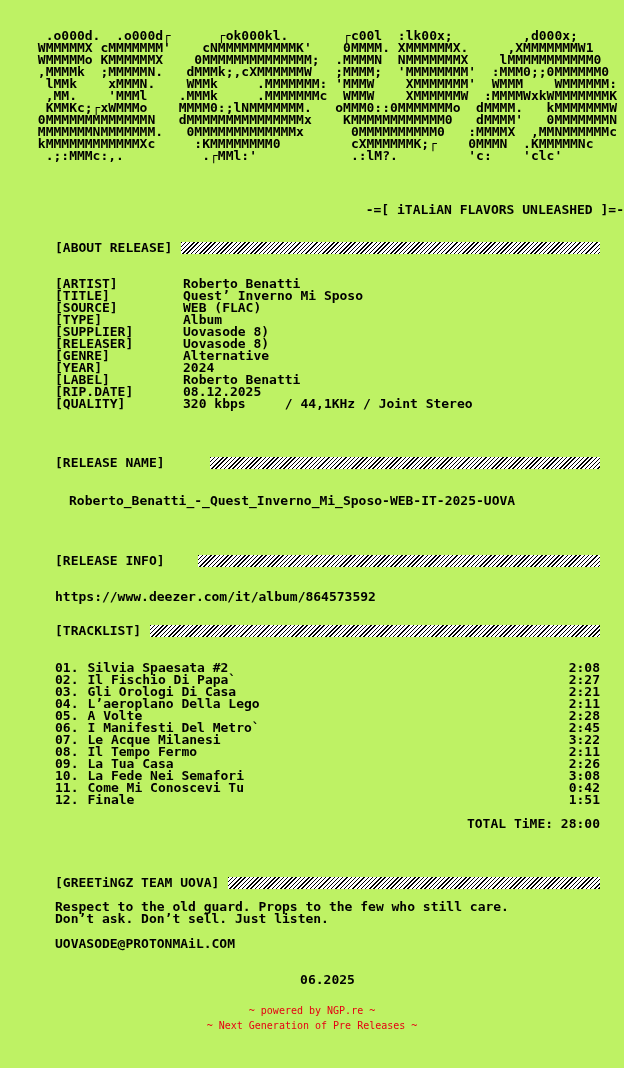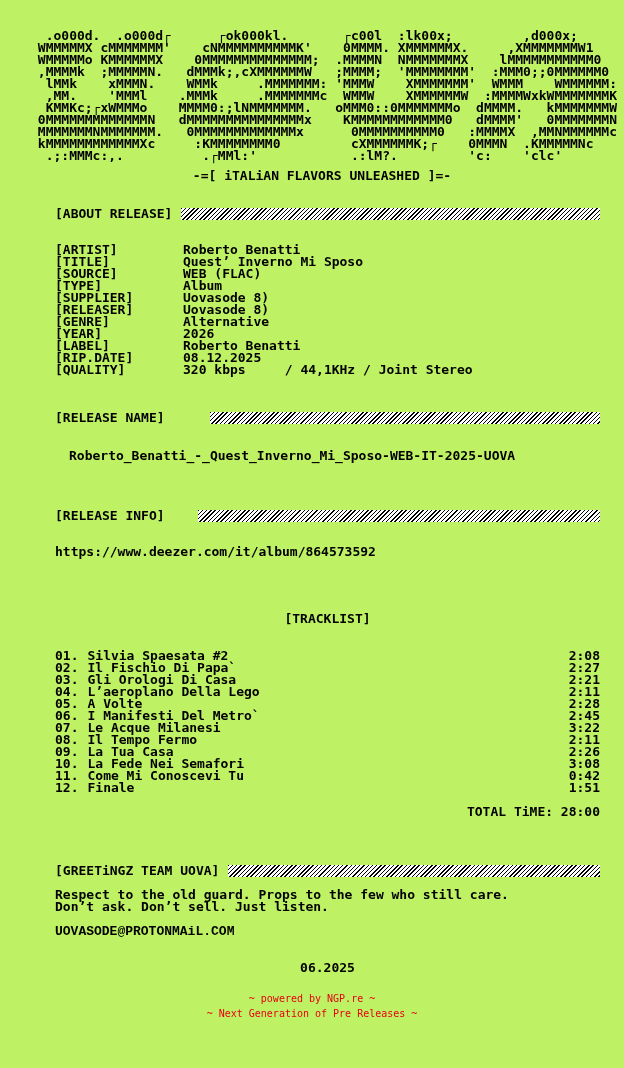--- a/index.html
+++ b/index.html
@@ -4,47 +4,47 @@
 <style>
   html,body{margin:0;padding:0;background:#ffffff;}
   .page{
     width:624px;height:1068px;overflow:hidden;background:#bef264;color:#000000;
     font-family:"DejaVu Sans Mono","Liberation Mono",monospace;
     font-weight:bold;font-size:13px;line-height:12px;
   }
   .pre{white-space:pre;}
   .art{padding:30px 0 0 30px;}
   .art .line{height:12px;white-space:pre;}
-  .tagline{text-align:center;margin-top:8px;white-space:pre;padding-left:20px;}
+  .tagline{text-align:right;margin-top:42px;white-space:pre;padding-left:20px;}
   .main{padding-left:55px;padding-right:24px;}
   .sec{display:flex;align-items:center;}
   .sec .hatch{
     flex:1;height:12px;margin-left:9px;
     background:repeating-linear-gradient(135deg,#000 0px,#000 1px,#ffffff 1px,#ffffff 3px);
   }
   .m-about{margin-top:26px;}
   .fields{margin-top:24px;}
   .frow{display:flex;}
   .flabel{width:128px;white-space:pre;}
   .fvalue{white-space:pre;}
-  .m-relname{margin-top:36px;gap:36px;}
+  .m-relname{margin-top:47px;gap:36px;}
   .relname{margin-top:26px;white-space:pre;padding-left:14px;}
   .m-relinfo{margin-top:48px;gap:24px;}
   .relurl{margin-top:24px;white-space:pre;}
-  .m-tracklist{margin-top:55px;flex-direction:column;}
+  .m-tracklist{margin-top:22px;}
   .tracks{margin-top:25px;}
   .trow{display:flex;}
   .tnum{white-space:pre;margin-right:9px;}
   .ttitle{flex:1;white-space:pre;}
   .ttime{white-space:pre;}
   .total{text-align:right;margin-top:12px;white-space:pre;}
   .m-greets{margin-top:47px;}
   .greets{margin-top:12px;}
   .greets div{white-space:pre;}
-  .email{margin-top:13px;white-space:pre;font-family:Liberation Mono, monospace;}
+  .email{margin-top:13px;white-space:pre;}
   .date{text-align:center;margin-top:24px;white-space:pre;}
   .footer{
     margin-top:17px;text-align:center;color:#e60012;
     font-weight:normal;font-size:10px;line-height:15px;
   }
   .footer div{white-space:pre;}
 </style>
 </head>
 <body>
 
@@ -97,21 +97,21 @@
       <div class="frow">
         <span class="flabel">[RELEASER]</span>
         <span class="fvalue">Uovasode 8)</span>
       </div>
       <div class="frow">
         <span class="flabel">[GENRE]</span>
         <span class="fvalue">Alternative</span>
       </div>
       <div class="frow">
         <span class="flabel">[YEAR]</span>
-        <span class="fvalue">2026</span>
+        <span class="fvalue">2024</span>
       </div>
       <div class="frow">
         <span class="flabel">[LABEL]</span>
         <span class="fvalue">Roberto Benatti</span>
       </div>
       <div class="frow">
         <span class="flabel">[RIP.DATE]</span>
         <span class="fvalue">08.12.2025</span>
       </div>
       <div class="frow">

